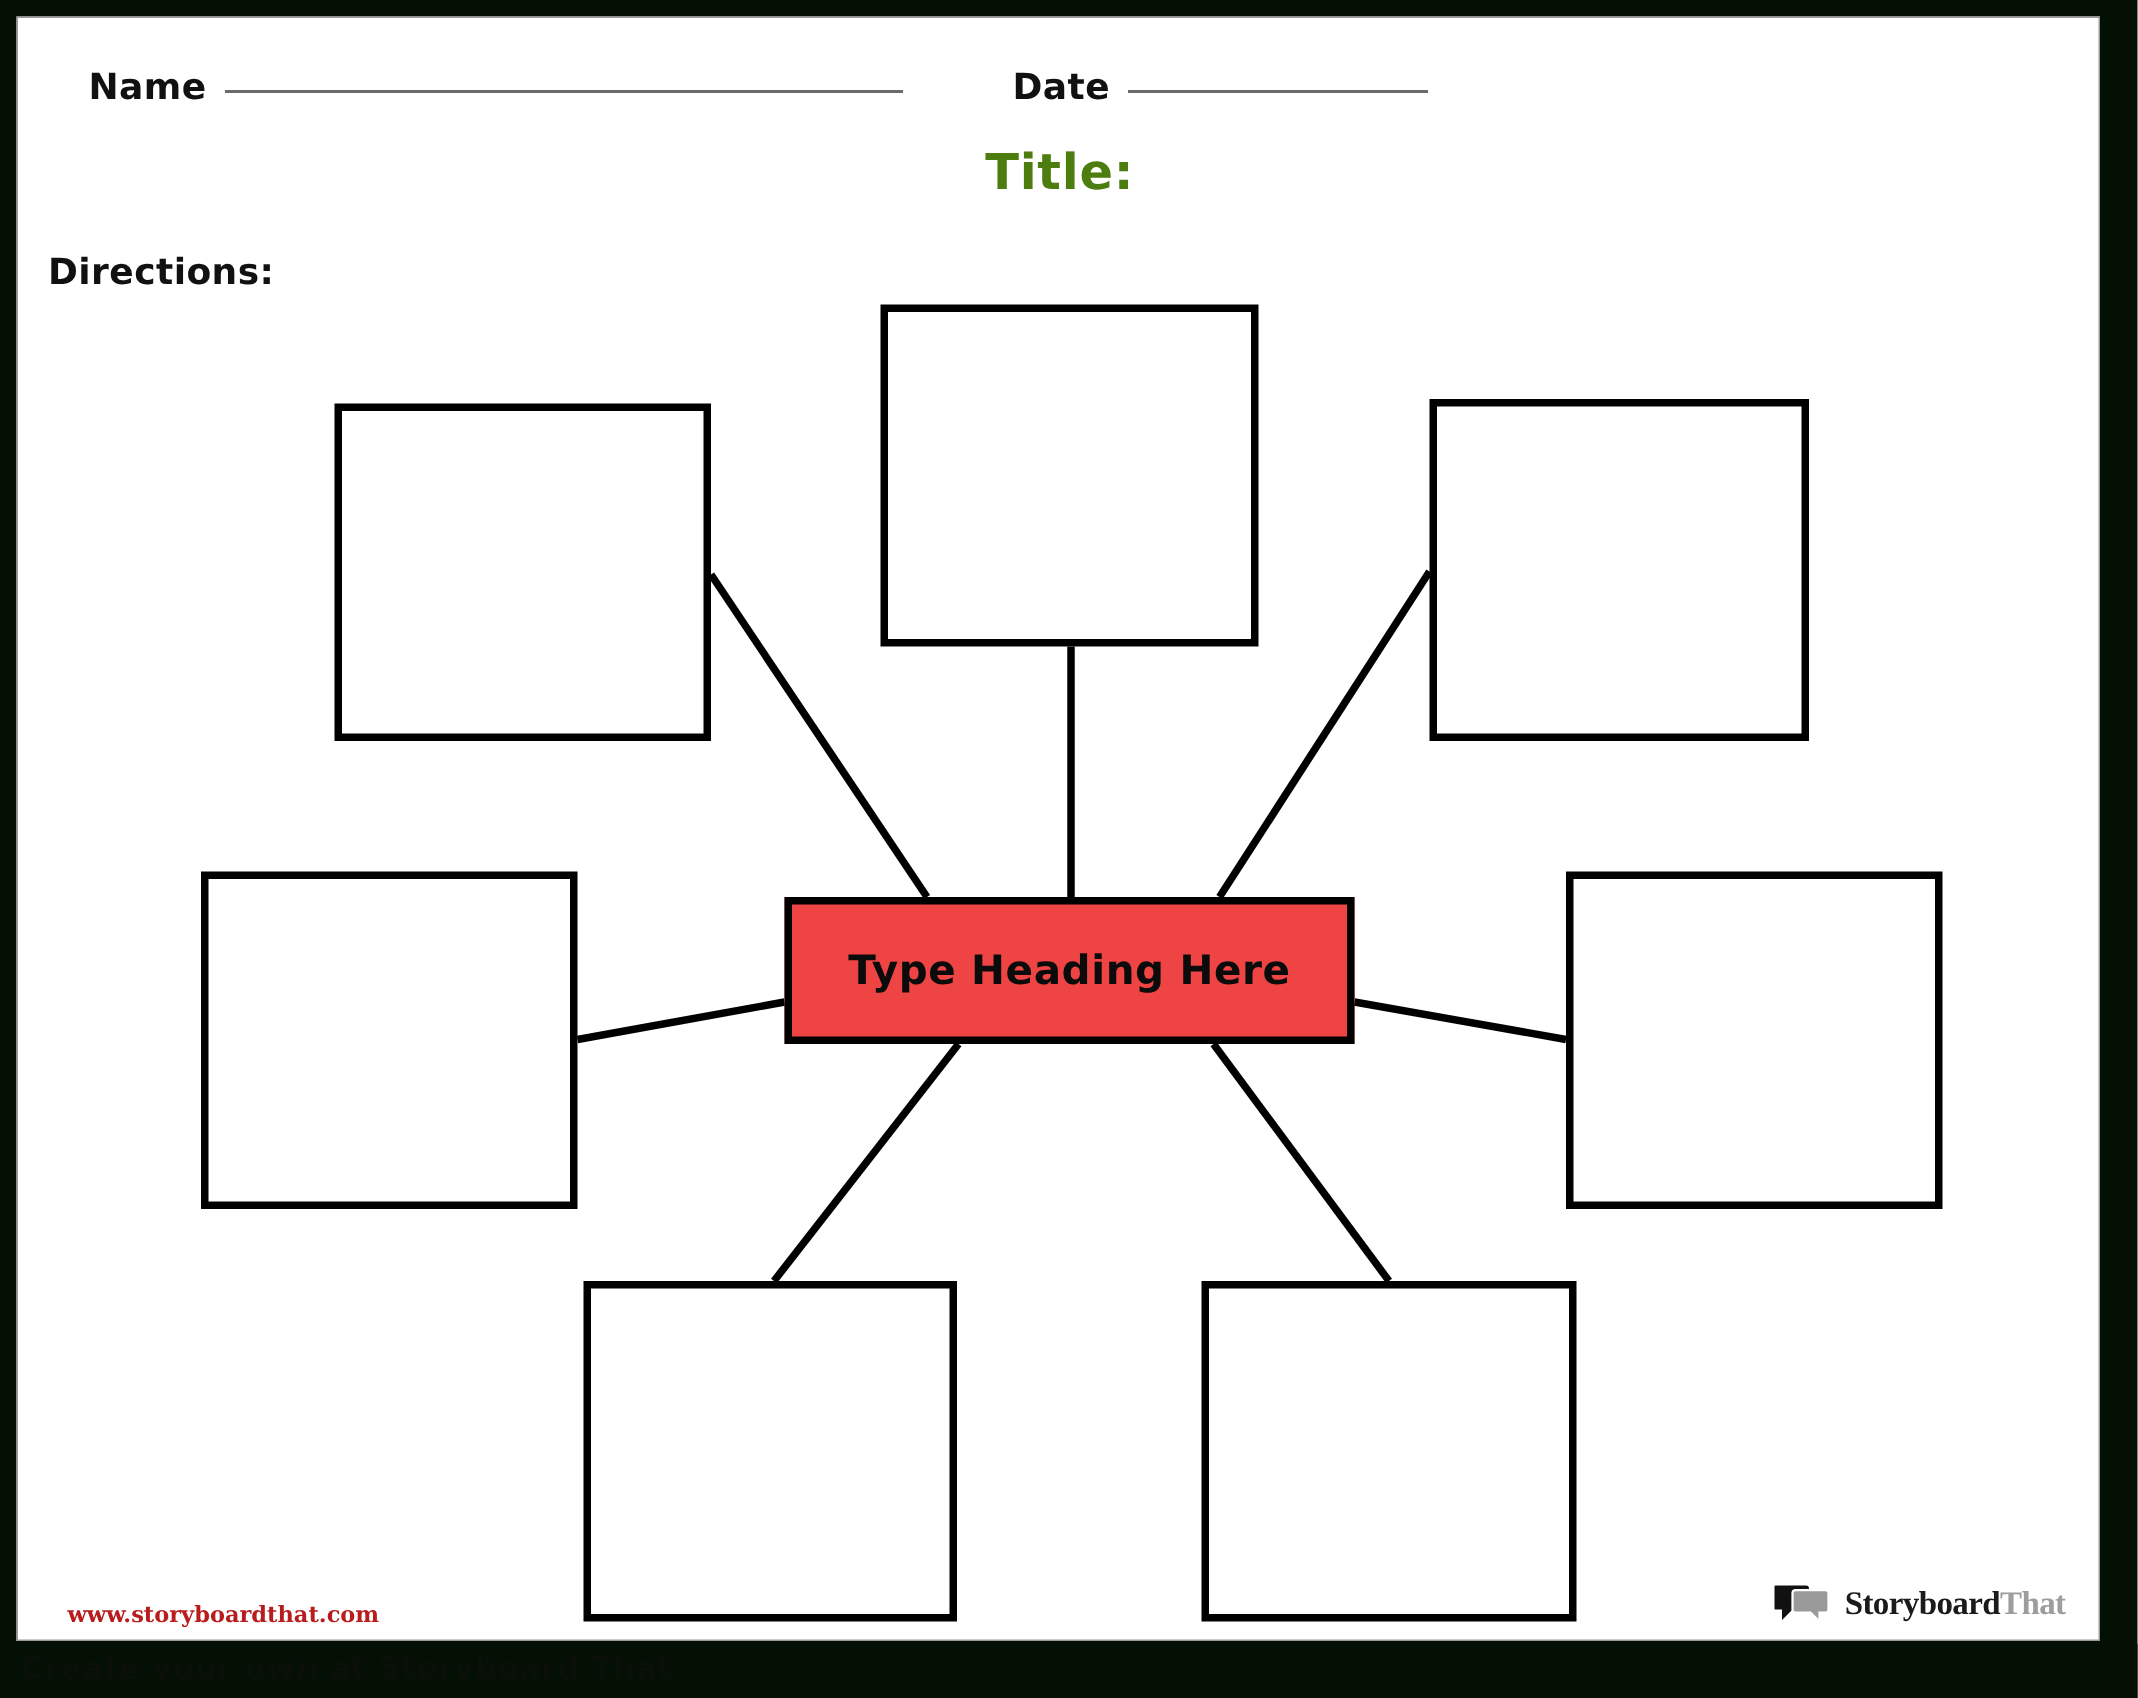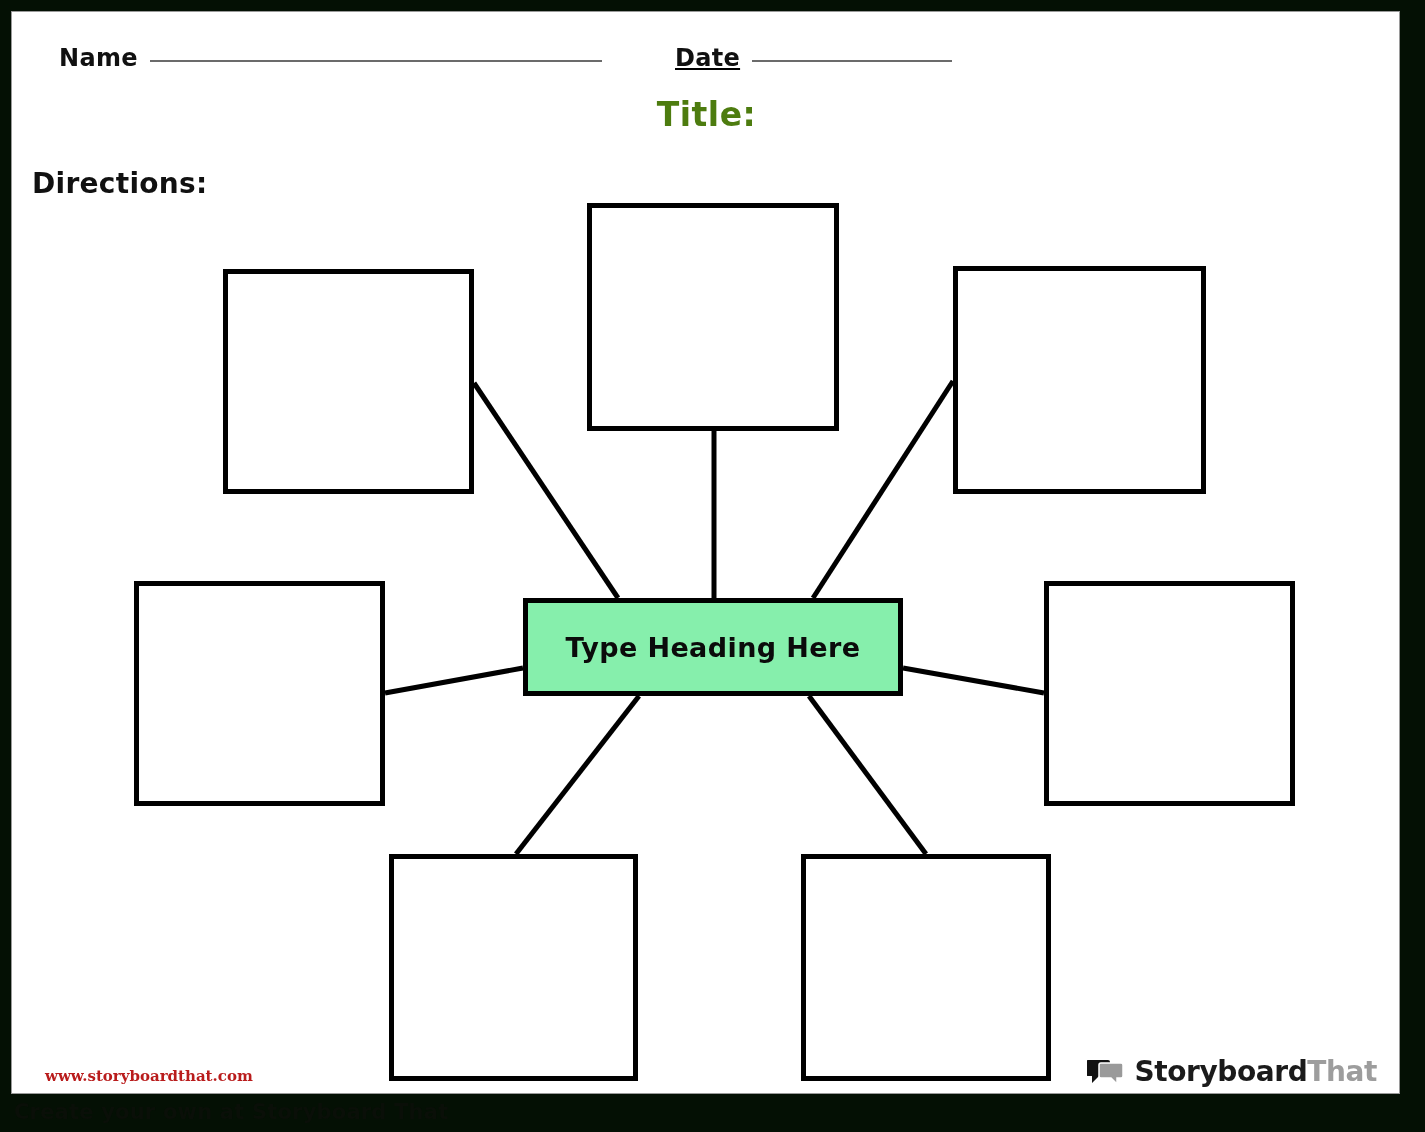--- a/index.html
+++ b/index.html
@@ -46,39 +46,39 @@
   }
   .field-rule {
     height: 0;
     border-bottom: 2px solid #6b6b6b;
     margin-left: 12px;
     position: relative;
     top: -4px;
   }
   #name-row { left: 47px; top: 32px; }
   #name-rule { width: 452px; }
-  #date-row { left: 663px; top: 32px; text-decoration: underline; }
+  #date-row { left: 663px; top: 32px; }
   #date-rule { width: 200px; }
 
   .title-line {
     position: absolute;
     left: 0;
     top: 83px;
     width: 1389px;
     text-align: center;
     font-size: 33px;
     font-weight: 700;
     color: #4d7c0f;
     letter-spacing: 0.5px;
   }
   .directions-line {
     position: absolute;
     left: 20px;
     top: 155px;
-    font-size: 28px;
+    font-size: 24px;
     font-weight: 700;
     color: #111111;
     letter-spacing: 0.3px;
   }
 
   
   #diagram-canvas {
     position: absolute;
     left: -11px;
     top: -11px;
@@ -89,21 +89,21 @@
   .node-box {
     position: absolute;
     box-sizing: border-box;
     border: 5px solid #000000;
     background: transparent;
   }
   .center-box {
     position: absolute;
     box-sizing: border-box;
     border: 5px solid #000000;
-    background: #86efac;
+    background: #ef4444;
     display: flex;
     align-items: center;
     justify-content: center;
   }
   .center-label {
     font-size: 27px;
     font-weight: 700;
     color: #0b0b0b;
     letter-spacing: 0.4px;
     white-space: nowrap;
@@ -126,23 +126,24 @@
     display: flex;
     align-items: center;
     gap: 9px;
   }
   .brand-bubbles {
     width: 38px;
     height: 28px;
     position: relative;
   }
   .brand-text {
-    font-size: 28px;
+    font-size: 22px;
     font-weight: 600;
     letter-spacing: -0.4px;
+    font-family: Liberation Serif, serif;
   }
   .brand-text .b-dark { color: #1b1b1b; }
   .brand-text .b-gray { color: #9d9d9d; }
 
   .bottom-strip {
     position: absolute;
     left: 0;
     top: 1096px;
     width: 1425px;
     height: 36px;

